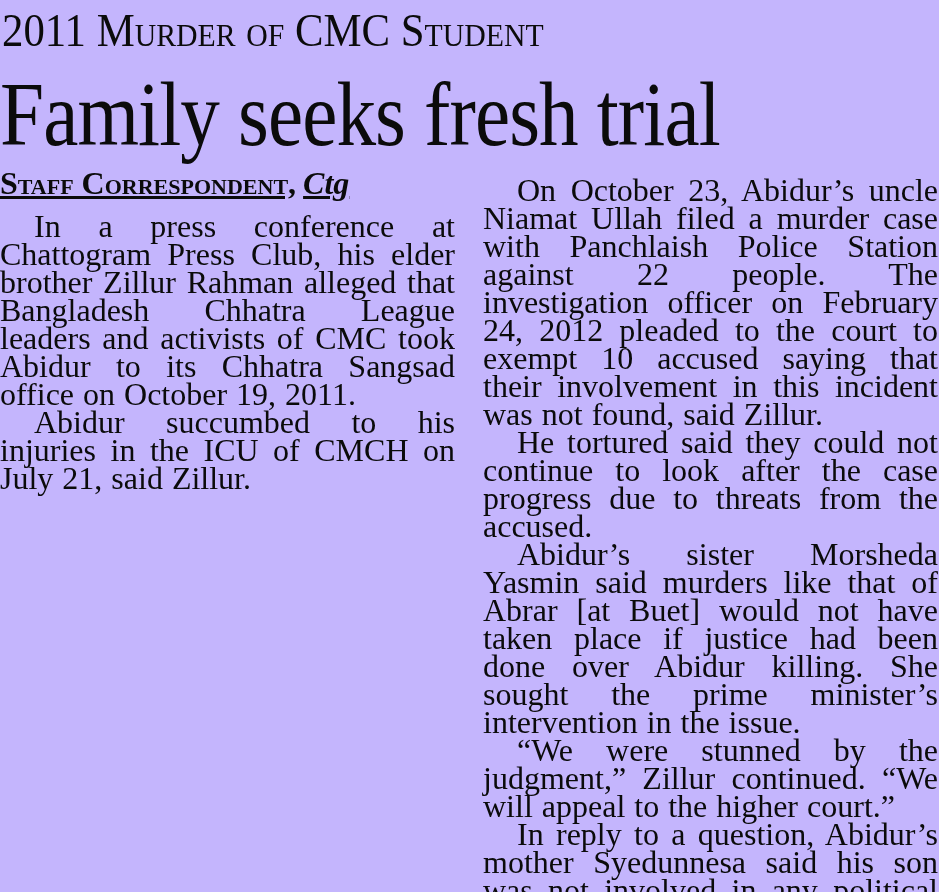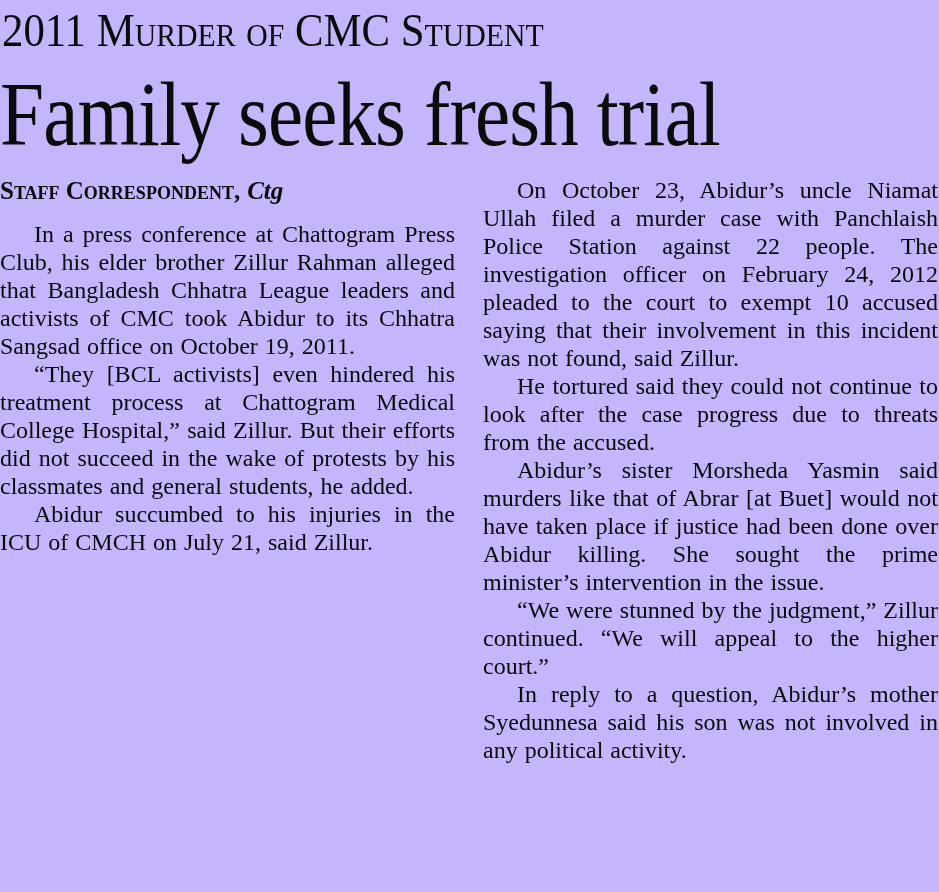--- a/index.html
+++ b/index.html
@@ -43,34 +43,35 @@
     gap: 28px;
   }
   .col {
     width: 455px;
     flex: 0 0 455px;
   }
   .col-right {
     padding-top: 8px;
   }
   .byline {
-    font-size: 25px;
+    font-size: 32px;
     line-height: 30px;
-    margin: 8px 0 14px 0;
+    margin: 0 0 14px 0;
     font-weight: 700;
     font-variant: small-caps;
+    text-decoration: underline;
   }
   .byline .loc {
     font-variant: normal;
     font-style: italic;
     margin-left: 7px;
   }
   .para {
     margin: 0;
-    font-size: 24px;
+    font-size: 32px;
     line-height: 28px;
     text-align: justify;
     text-indent: 34px;
     word-spacing: 1px;
   }
   .para.no-indent {
     text-indent: 0;
   }
 </style>
 </head>
@@ -82,21 +83,20 @@
 
   <h1 class="headline">Family seeks fresh trial</h1>
 
   <div class="columns">
 
     <div class="col col-left">
       <div class="byline">
         <span>Staff Correspondent,</span><span class="loc">Ctg</span>
       </div>
       <p class="para">In a press conference at Chattogram Press Club, his elder brother Zillur Rahman alleged that Bangladesh Chhatra League leaders and activists of CMC took Abidur to its Chhatra Sangsad office on October 19, 2011.</p>
-      <p class="para">“They [BCL activists] even hindered his treatment process at Chattogram Medical College Hospital,” said Zillur. But their efforts did not succeed in the wake of protests by his classmates and general students, he added.</p>
       <p class="para">Abidur succumbed to his injuries in the ICU of CMCH on July 21, said Zillur.</p>
     </div>
 
     <div class="col col-right">
       <p class="para">On October 23, Abidur’s uncle Niamat Ullah filed a murder case with Panchlaish Police Station against 22 people. The investigation officer on February 24, 2012 pleaded to the court to exempt 10 accused saying that their involvement in this incident was not found, said Zillur.</p>
       <p class="para">He tortured said they could not continue to look after the case progress due to threats from the accused.</p>
       <p class="para">Abidur’s sister Morsheda Yasmin said murders like that of Abrar [at Buet] would not have taken place if justice had been done over Abidur killing. She sought the prime minister’s intervention in the issue.</p>
       <p class="para">“We were stunned by the judgment,” Zillur continued. “We will appeal to the higher court.”</p>
       <p class="para">In reply to a question, Abidur’s mother Syedunnesa said his son was not involved in any political activity.</p>
     </div>

